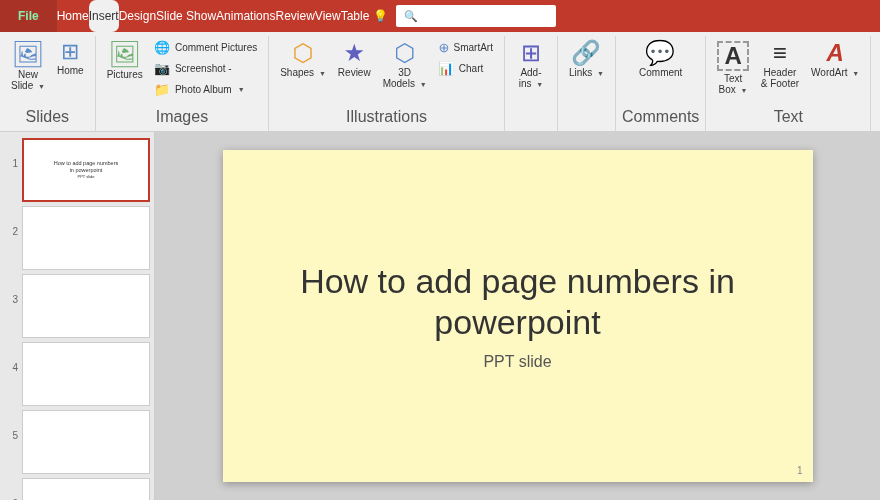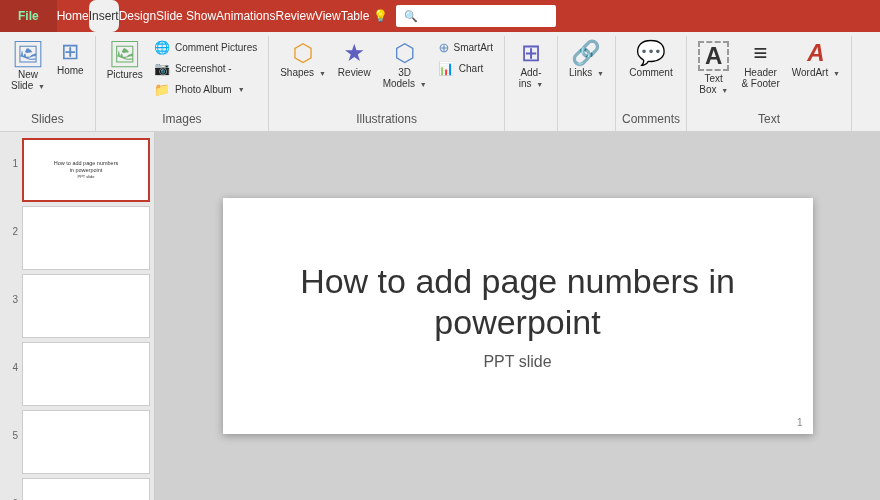--- a/index.html
+++ b/index.html
@@ -48,21 +48,21 @@
       display: flex; flex-direction: column; align-items: center;
       border-right: 1px solid #d5d5d5;
       padding: 2px 6px;
       min-width: fit-content;
     }
     .ribbon-group-items {
       display: flex; align-items: flex-start; flex: 1; gap: 2px;
       padding-bottom: 2px;
     }
     .ribbon-group-label {
-      font-size: 12px; color: #555; padding: 2px 0 3px 0; text-align: center;
+      font-size: 16px; color: #555; padding: 2px 0 3px 0; text-align: center;
     }
     .ribbon-btn {
       display: flex; flex-direction: column; align-items: center;
       padding: 3px 5px; cursor: pointer; border-radius: 3px;
       min-width: 40px;
     }
     .ribbon-btn .icon { font-size: 22px; line-height: 1; margin-bottom: 2px; }
     .ribbon-btn .label { font-size: 10px; color: #333; text-align: center; white-space: nowrap; }
     .ribbon-btn-small {
       display: flex; flex-direction: row; align-items: center;
@@ -103,21 +103,21 @@
       font-size: 5px; color: #333; text-align: center; padding: 4px;
       line-height: 1.3;
     }
 
     
     .canvas-area {
       flex: 1; background: #d0d0d0; display: flex; align-items: center; justify-content: center;
       position: relative;
     }
     .slide-canvas {
-      background: #ffffff; width: 590px; height: 236px;
+      background: #fef9c3; width: 590px; height: 332px;
       box-shadow: 0 2px 8px rgba(0,0,0,0.3);
       display: flex; flex-direction: column; align-items: center; justify-content: center;
       position: relative;
     }
     .slide-title {
       font-size: 34px; color: #333; text-align: center; font-weight: 400;
       line-height: 1.2; padding: 0 40px;
     }
     .slide-subtitle {
       font-size: 16px; color: #555; margin-top: 10px;

